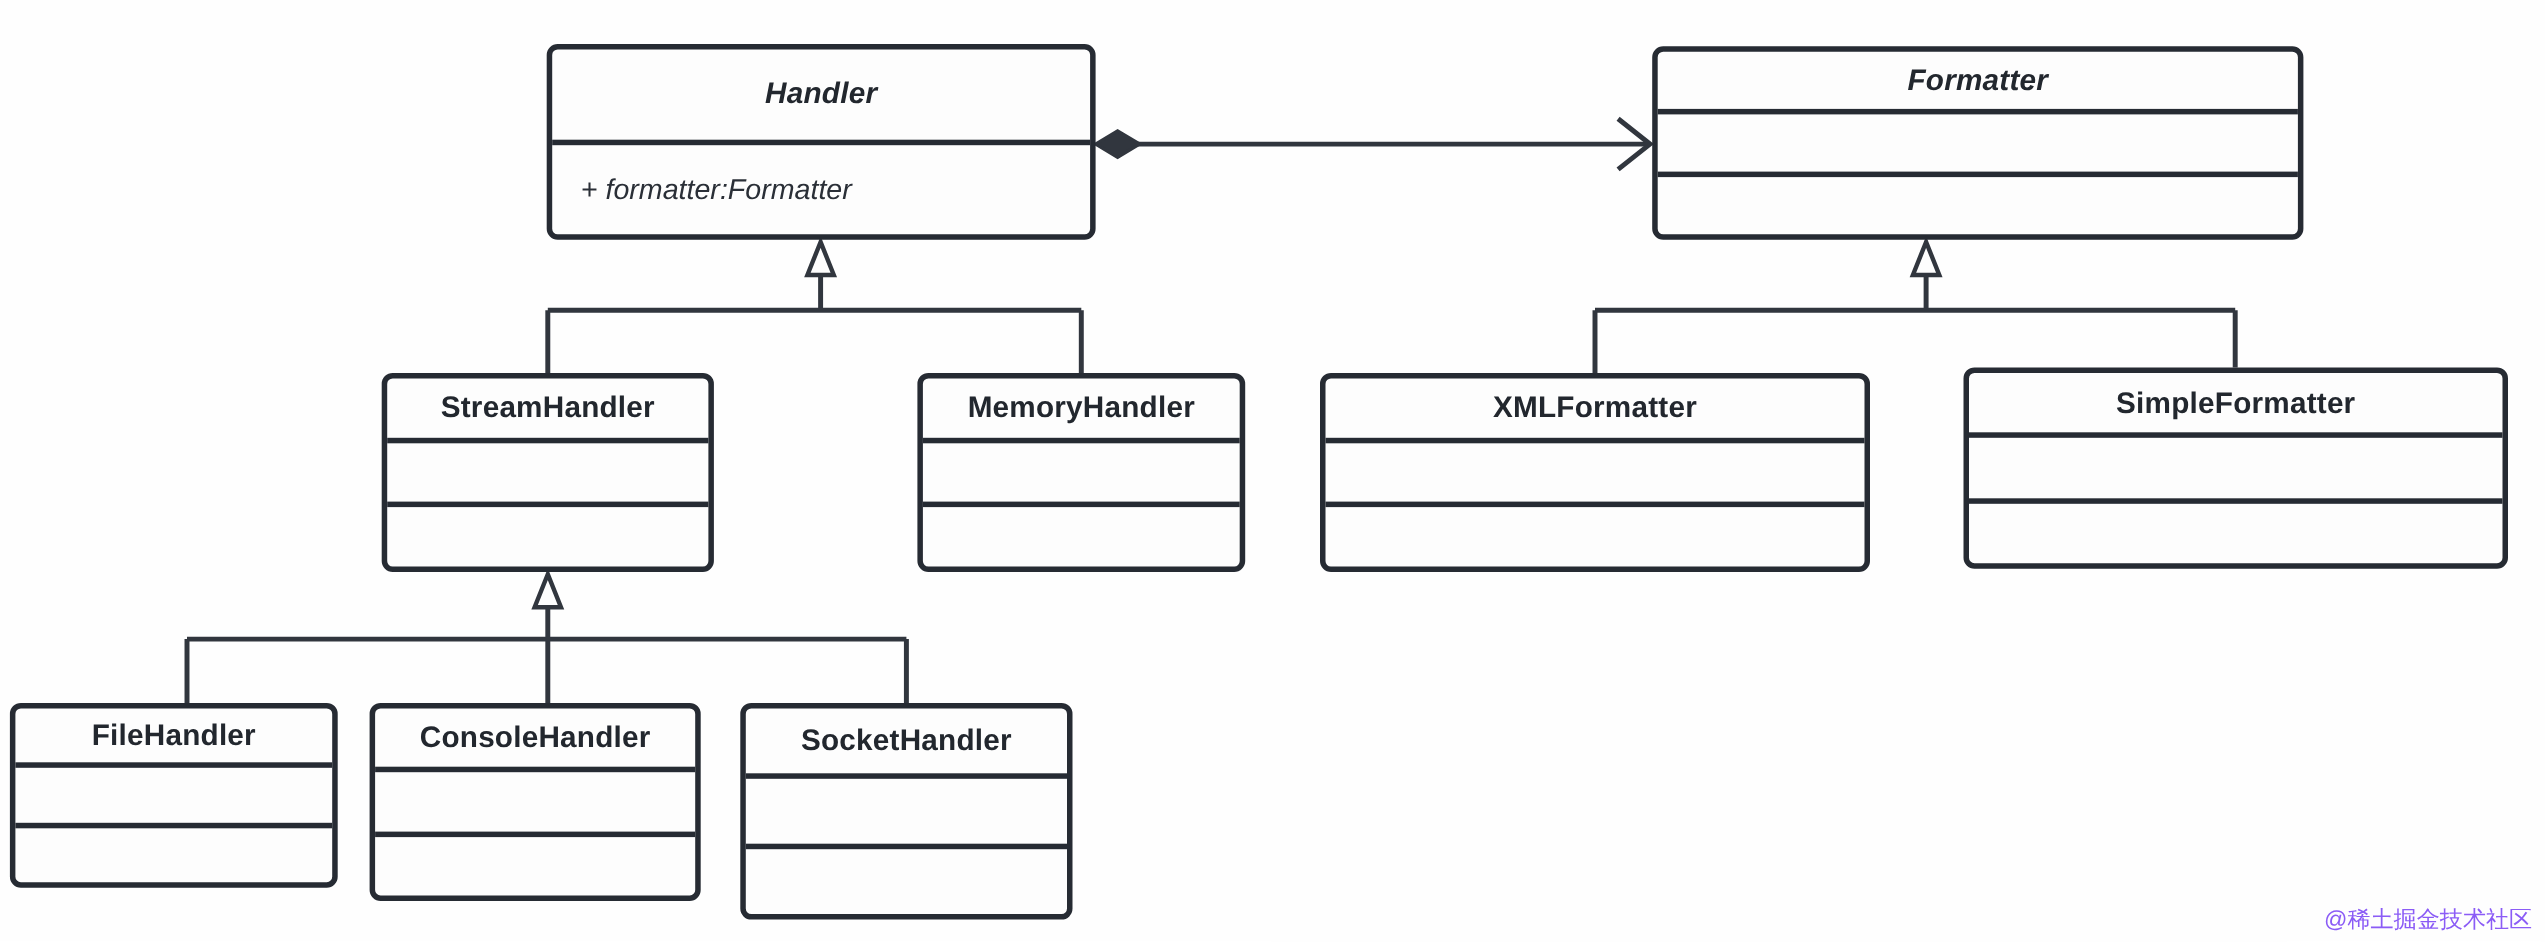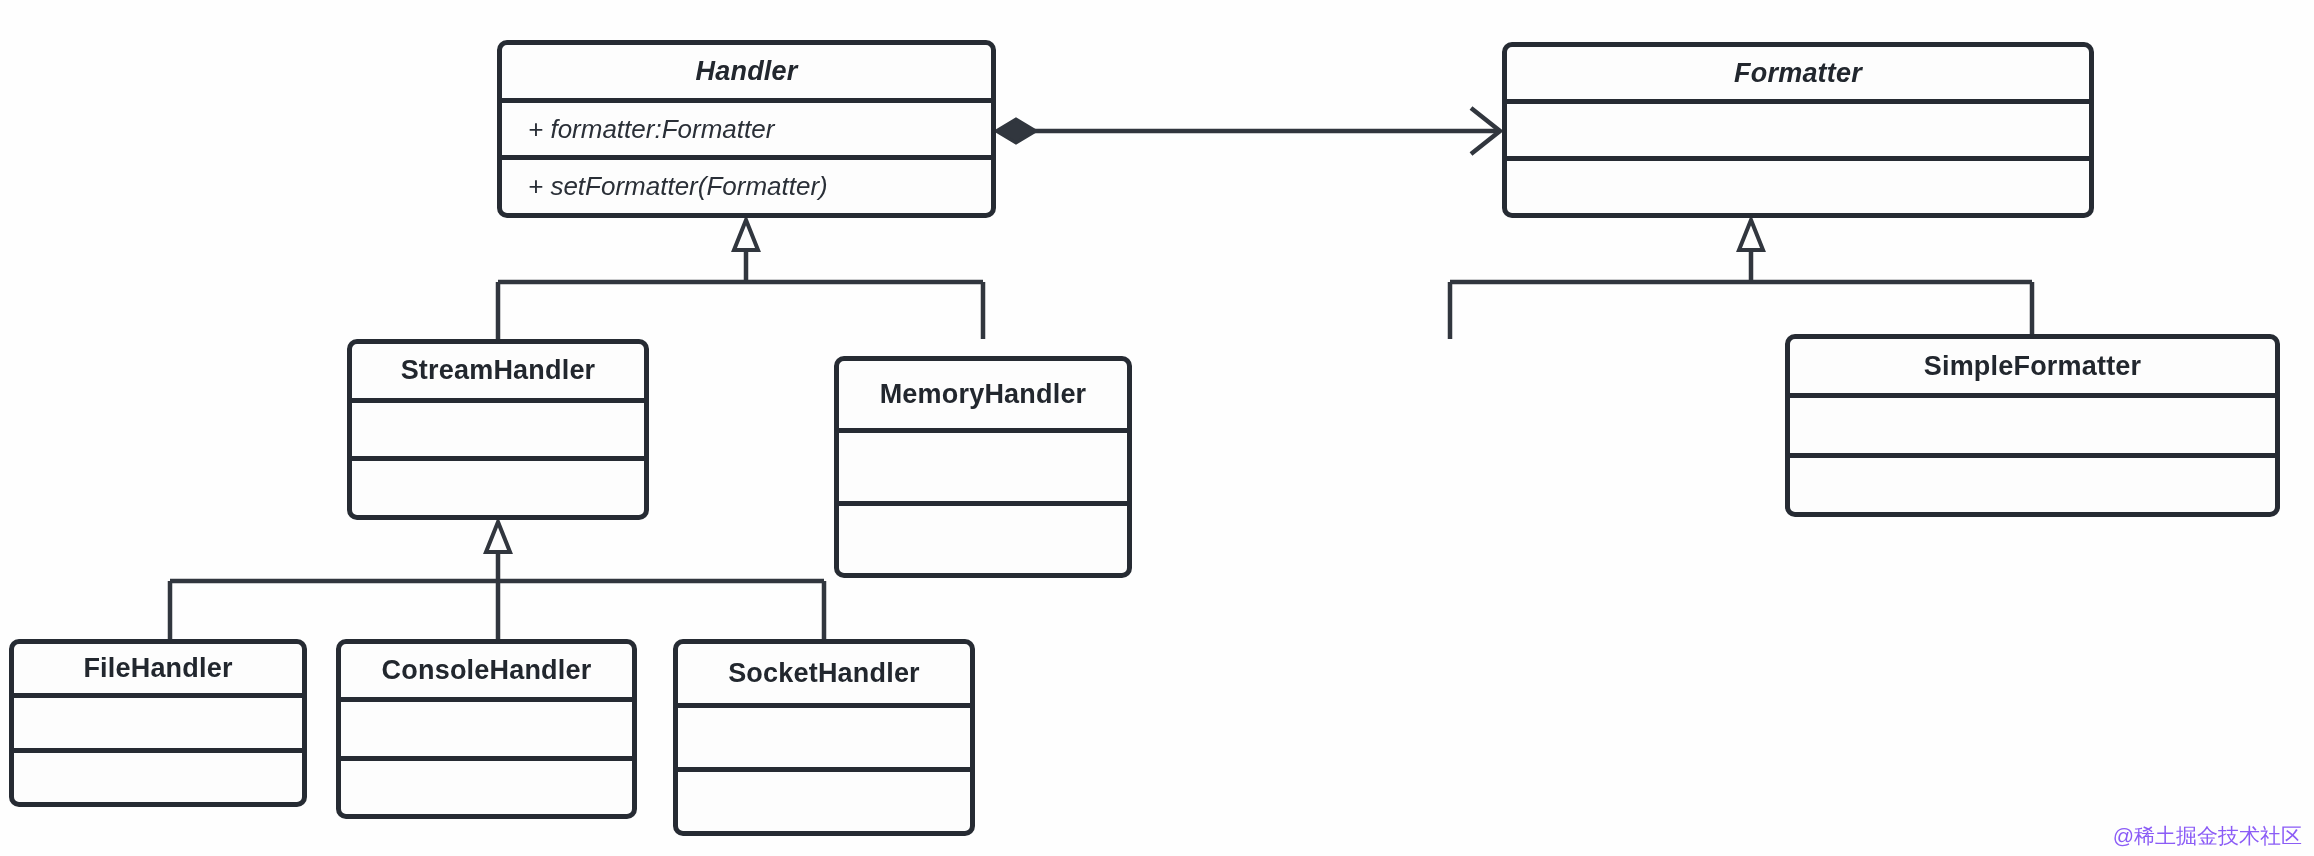--- a/index.html
+++ b/index.html
@@ -74,41 +74,45 @@
 
     <g>
       <path d="M498 552 V639 M170 581 H824 M170 581 V639 M824 581 V639"></path>
       <polygon class="hollow" points="498,522 486,552 510,552"></polygon>
     </g>
   </svg>
 
   <div class="uml abstract" style="left:497px;top:40px;width:499px;height:178px">
     <div class="row title">Handler</div>
     <div class="row member">+ formatter:Formatter</div>
-    <div class="row member">+ setFormatter(Formatter)</div>
   </div>
 
   <div class="uml abstract" style="left:1502px;top:42px;width:592px;height:176px">
     <div class="row title">Formatter</div>
     <div class="row member"></div>
     <div class="row member"></div>
   </div>
 
   <div class="uml" style="left:347px;top:339px;width:302px;height:181px">
     <div class="row title">StreamHandler</div>
     <div class="row member"></div>
     <div class="row member"></div>
   </div>
 
-  <div class="uml" style="left:834px;top:356px;width:298px;height:222px">
+  <div class="uml" style="left:834px;top:339px;width:298px;height:181px">
     <div class="row title">MemoryHandler</div>
     <div class="row member"></div>
     <div class="row member"></div>
   </div>
 
+  <div class="uml" style="left:1200px;top:339px;width:500px;height:181px">
+    <div class="row title">XMLFormatter</div>
+    <div class="row member"></div>
+    <div class="row member"></div>
+  </div>
 
   <div class="uml" style="left:1785px;top:334px;width:495px;height:183px">
     <div class="row title">SimpleFormatter</div>
     <div class="row member"></div>
     <div class="row member"></div>
   </div>
 
   <div class="uml" style="left:9px;top:639px;width:298px;height:168px">
     <div class="row title">FileHandler</div>
     <div class="row member"></div>

